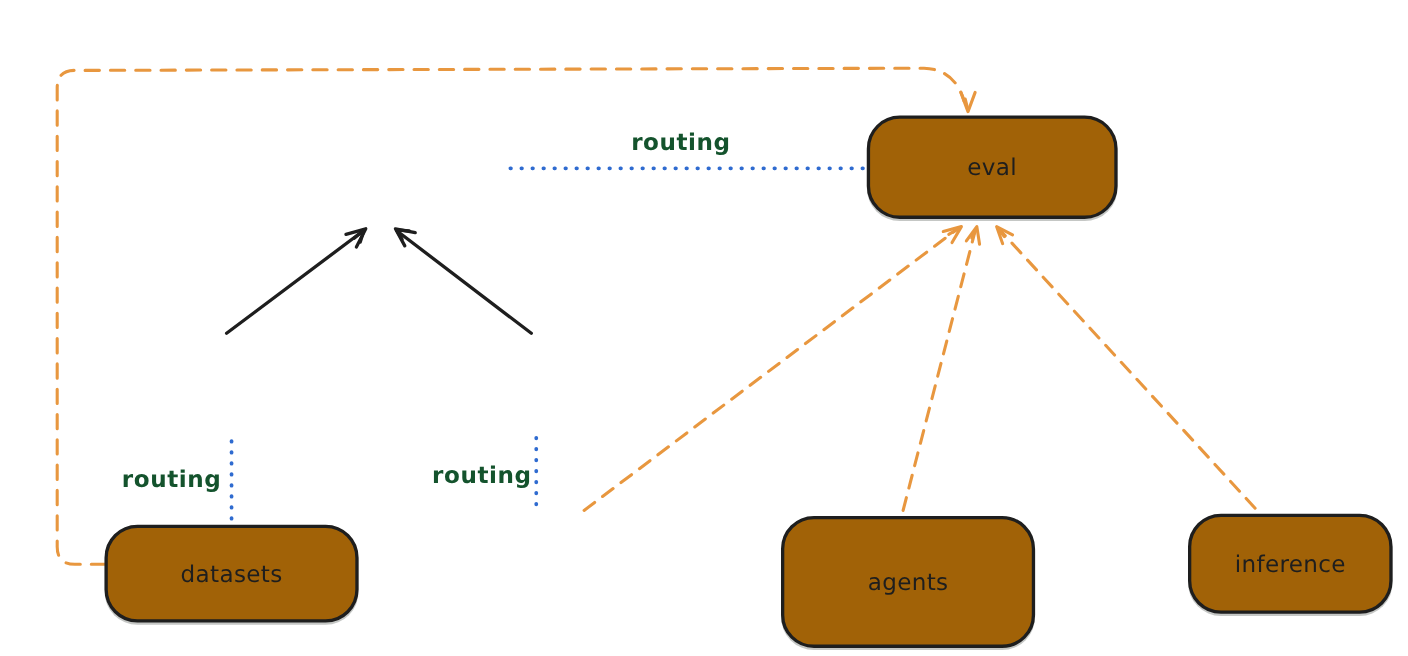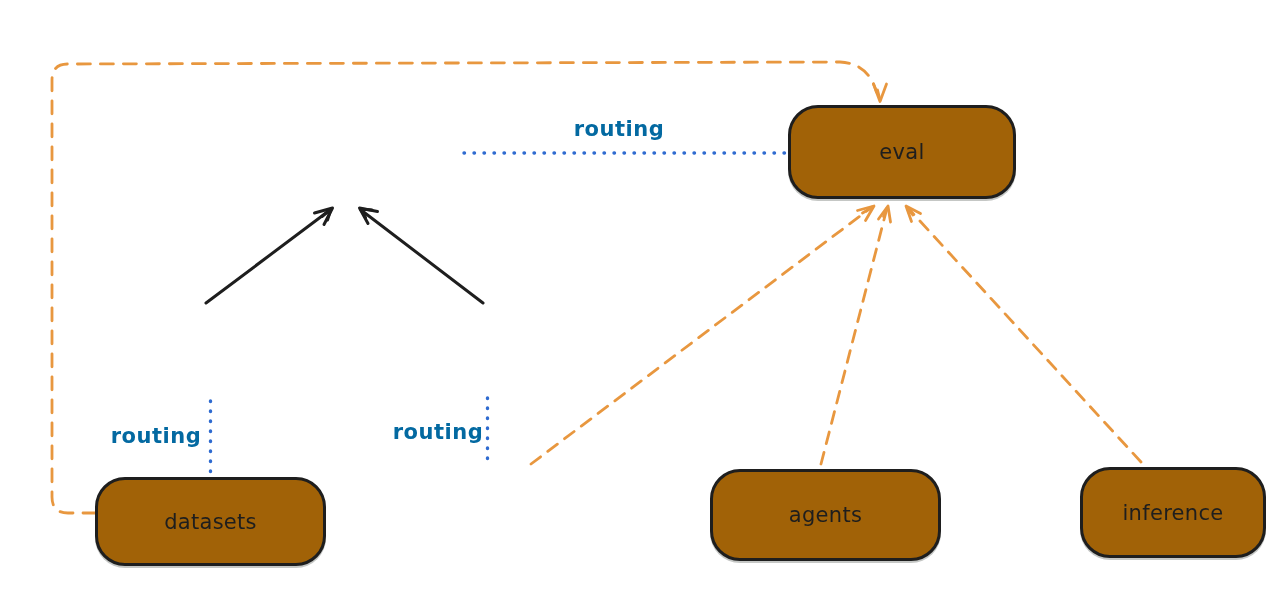--- a/index.html
+++ b/index.html
@@ -34,21 +34,21 @@
   .node.blue  { background: #a9d7f8; }
   .node.green { background: #a16207; }
   .node span {
     color: #1e1e1e;
     font-size: 21px;
     letter-spacing: 0.3px;
     white-space: nowrap;
   }
   .routing-label {
     position: absolute;
-    color: #0369a1;
+    color: #14532d;
     font-size: 21px;
     font-weight: 600;
     letter-spacing: 0.5px;
     text-align: center;
   }
 </style>
 </head>
 <body>
 
 <div class="canvas">
@@ -96,21 +96,21 @@
     <span>eval</span>
   </div>
 
 
 
   <div class="node green" style="left:95px; top:477px; width:231px; height:89px">
     <span>datasets</span>
   </div>
 
 
-  <div class="node green" style="left:710px; top:469px; width:231px; height:92px">
+  <div class="node green" style="left:710px; top:469px; width:231px; height:120px">
     <span>agents</span>
   </div>
 
   <div class="node green" style="left:1080px; top:467px; width:186px; height:91px">
     <span>inference</span>
   </div>
 
   <div class="routing-label" style="left:569px; top:117px; width:100px">routing</div>
 
   <div class="routing-label" style="left:108px; top:424px; width:96px">routing</div>

